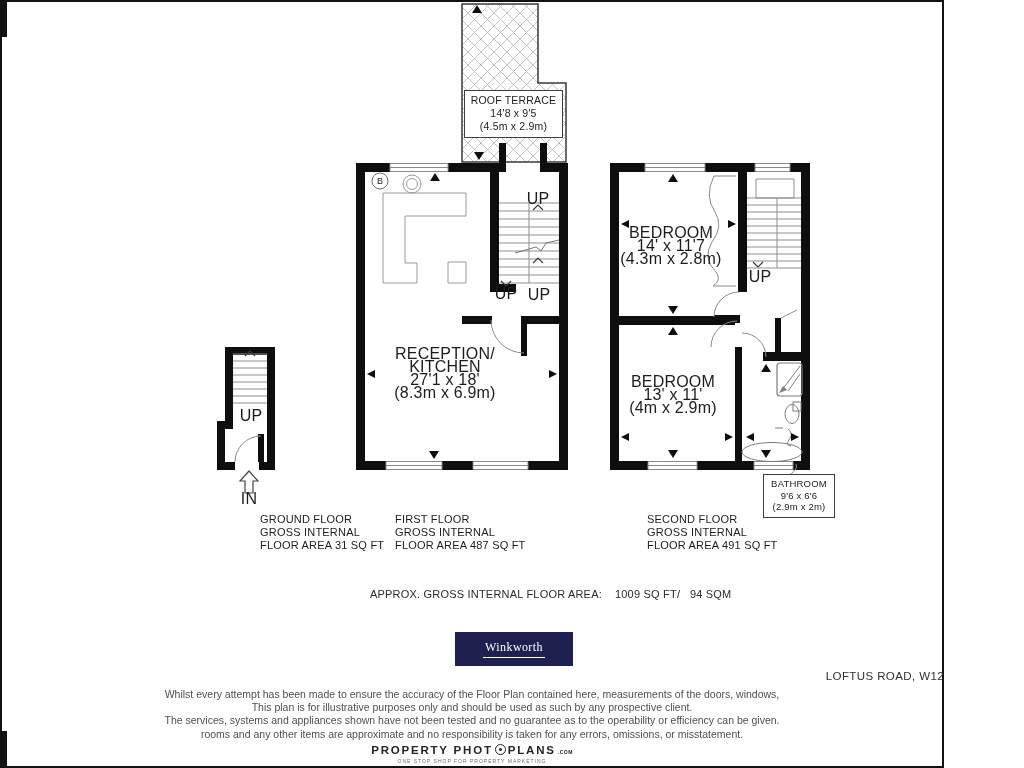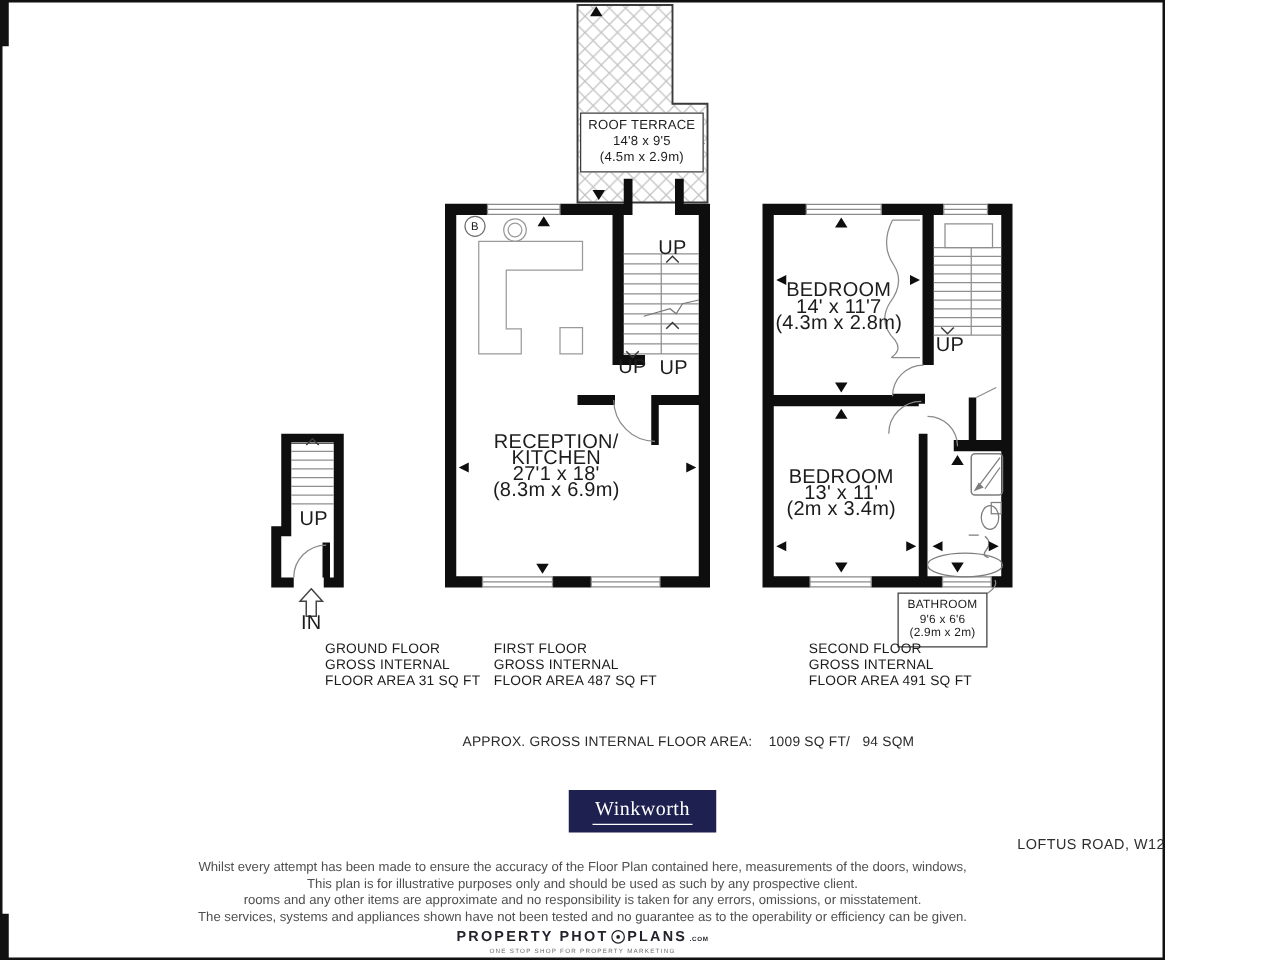--- a/index.html
+++ b/index.html
@@ -1,30 +1,30 @@
 <!DOCTYPE html>
 <html><head>
 <meta charset="utf-8">
 <style>
   html,body{margin:0;padding:0;background:#fff;}
   .page{position:relative;width:932px;height:768px;background:#ffffff;overflow:hidden;
-        font-family:"Liberation Sans",sans-serif;color:#1c1c1c;}
+        font-family:"Liberation Sans",sans-serif;color:#1c1c1c;padding-left:12px;}
   .frame{position:absolute;inset:0;border:2px solid #111;pointer-events:none;}
   .corner{position:absolute;width:7px;height:37px;background:#111;}
   .abs{position:absolute;}
   .lbl{position:absolute;text-align:center;font-size:16px;line-height:13px;letter-spacing:.2px;color:#1c1c1c;white-space:nowrap;}
   .small-mark{font-size:16px;}
   .boxed{border:1px solid #3d3d3d;background:#fff;}
   .terrace-box{width:97px;padding:3px 0 4px;font-size:10.5px;line-height:13px;}
-  .bath-box{width:70px;padding:3px 0 4px;font-size:9.5px;line-height:11.5px;}
+  .bath-box{width:70px;padding:3px 0 4px;font-size:9.5px;line-height:11.5px;margin-left:45px;}
   .summary{position:absolute;font-size:11px;line-height:12.8px;letter-spacing:.2px;margin-left:40px;}
   .approx{position:absolute;font-size:11px;letter-spacing:.2px;white-space:pre;color:#2a2a2a;}
   .wink{position:absolute;left:455px;top:632px;width:118px;height:34px;background:#1e2150;
         display:flex;align-items:center;justify-content:center;}
-  .wink span{font-family:"Liberation Serif","DejaVu Serif",serif;font-size:16px;color:#ffffff;
+  .wink span{font-family:"Liberation Serif","DejaVu Serif",serif;font-size:12px;color:#ffffff;
         border-bottom:1px solid #ffffff;padding:0 2px 2px;letter-spacing:.4px;}
   .address{position:absolute;left:0;right:0;top:670px;text-align:right;font-size:11.5px;letter-spacing:.4px;color:#2e2e2e;}
   .disclaimer{position:absolute;left:0;right:0;top:688px;text-align:center;font-size:10.5px;line-height:13.2px;color:#4f4f4f;}
   .ppp{position:absolute;left:0;right:0;top:744px;text-align:center;}
   .ppp-brand{display:flex;justify-content:center;font-weight:bold;
         font-size:11.5px;letter-spacing:1.8px;color:#23232c;}
   .aperture{width:9px;height:9px;border:1.5px solid #23232c;border-radius:50%;
         display:inline-flex;align-items:center;justify-content:center;margin:0 2px;}
   .aperture .dot{width:3px;height:3px;background:#23232c;border-radius:50%;}
   .ppp-suffix{font-size:5px;letter-spacing:.5px;margin-left:2px;align-self:flex-end;padding-bottom:1px;}
@@ -134,21 +134,21 @@
 
   <div class="lbl" style="left:611px;top:226px;width:120px">
     <div>BEDROOM</div>
     <div>14' x 11'7</div>
     <div>(4.3m x 2.8m)</div>
   </div>
 
   <div class="lbl" style="left:613px;top:375px;width:120px">
     <div>BEDROOM</div>
     <div>13' x 11'</div>
-    <div>(2m x 3.4m)</div>
+    <div>(4m x 2.9m)</div>
   </div>
 
   <div class="lbl boxed bath-box" style="left:718px;top:474px">
     <div>BATHROOM</div>
     <div>9'6 x 6'6</div>
     <div>(2.9m x 2m)</div>
   </div>
 
   <div class="lbl small-mark" style="left:526px;top:192px;width:24px">UP</div>
   <div class="lbl small-mark" style="left:494px;top:287px;width:24px">UP</div>
@@ -177,22 +177,22 @@
   <div class="approx" style="left:370px;top:588px">APPROX. GROSS INTERNAL FLOOR AREA:    1009 SQ FT/   94 SQM</div>
 
   <div class="wink">
     <span>Winkworth</span>
   </div>
   <div class="address">LOFTUS ROAD, W12</div>
 
   <div class="disclaimer">
     <div>Whilst every attempt has been made to ensure the accuracy of the Floor Plan contained here, measurements of the doors, windows,</div>
     <div>This plan is for illustrative purposes only and should be used as such by any prospective client.</div>
+    <div>The services, systems and appliances shown have not been tested and no guarantee as to the operability or efficiency can be given.</div>
     <div>rooms and any other items are approximate and no responsibility is taken for any errors, omissions, or misstatement.</div>
-    <div>The services, systems and appliances shown have not been tested and no guarantee as to the operability or efficiency can be given.</div>
   </div>
 
   <div class="ppp">
     <div class="ppp-brand">
       <span>PROPERTY PHOT</span>
       <span class="aperture">
           <span class="dot"></span>
         </span>
       <span>PLANS</span>
       <span class="ppp-suffix">.COM</span>

